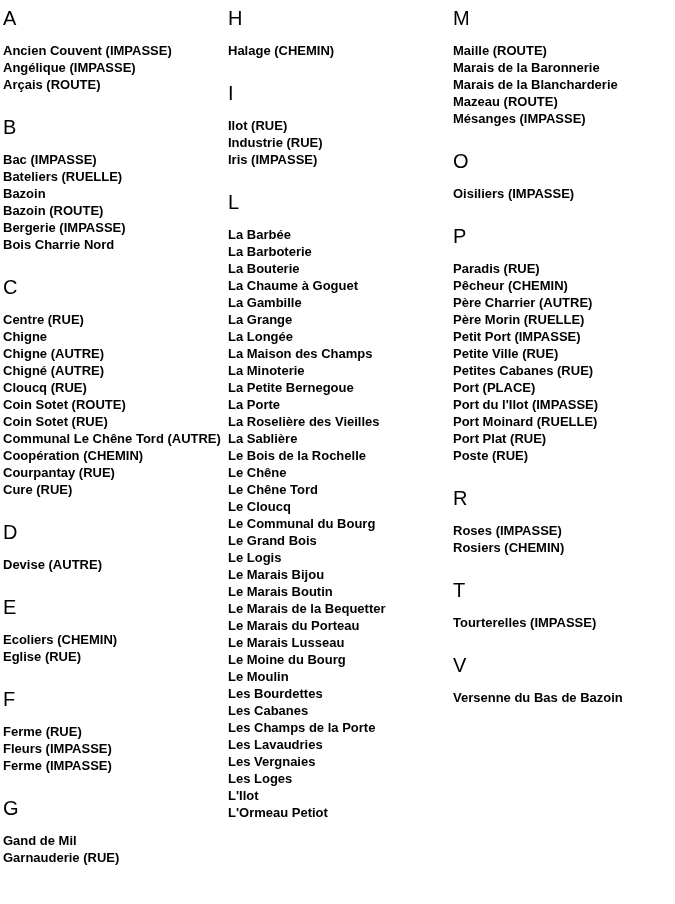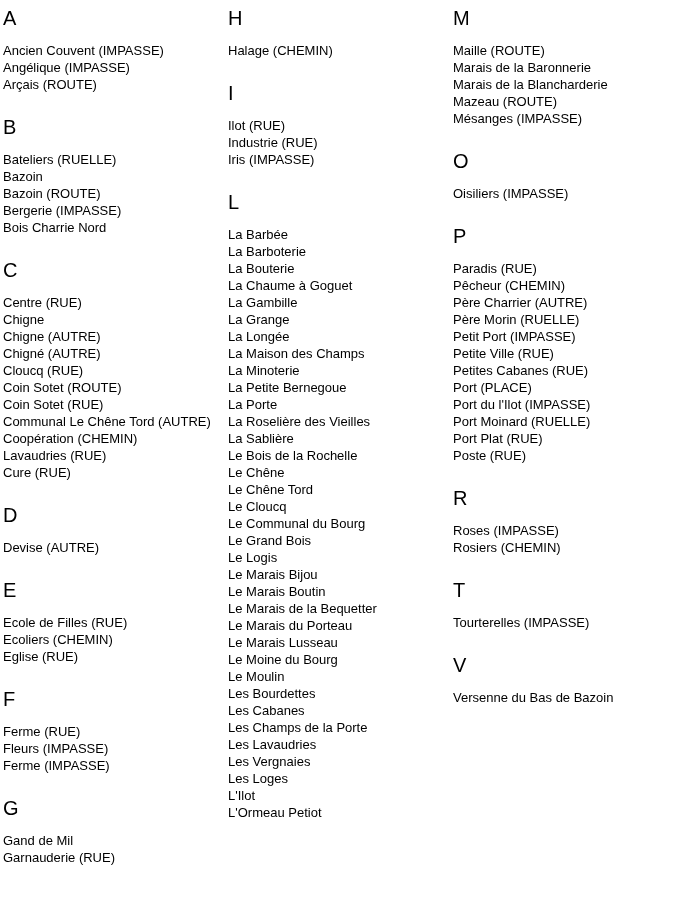--- a/index.html
+++ b/index.html
@@ -28,67 +28,68 @@
     font-size: 20px;
     line-height: 22px;
     font-weight: 400;
     margin: 23px 0 13px 0;
   }
   .col .letter:first-child {
     margin-top: 0;
   }
   .entries {
     margin: 0;
+    font-weight: bold;
   }
   .entry {
     font-size: 13px;
     line-height: 17px;
     white-space: nowrap;
   }
 </style>
 </head>
 <body>
 
 <div class="page">
   <div class="col">
       <div class="letter">A</div>
       <div class="entries">
         <div class="entry">Ancien Couvent (IMPASSE)</div>
         <div class="entry">Angélique (IMPASSE)</div>
         <div class="entry">Arçais (ROUTE)</div>
       </div>
       <div class="letter">B</div>
       <div class="entries">
+        <div class="entry">Bac (IMPASSE)</div>
         <div class="entry">Bateliers (RUELLE)</div>
         <div class="entry">Bazoin</div>
         <div class="entry">Bazoin (ROUTE)</div>
         <div class="entry">Bergerie (IMPASSE)</div>
         <div class="entry">Bois Charrie Nord</div>
       </div>
       <div class="letter">C</div>
       <div class="entries">
         <div class="entry">Centre (RUE)</div>
         <div class="entry">Chigne</div>
         <div class="entry">Chigne (AUTRE)</div>
         <div class="entry">Chigné (AUTRE)</div>
         <div class="entry">Cloucq (RUE)</div>
         <div class="entry">Coin Sotet (ROUTE)</div>
         <div class="entry">Coin Sotet (RUE)</div>
         <div class="entry">Communal Le Chêne Tord (AUTRE)</div>
         <div class="entry">Coopération (CHEMIN)</div>
-        <div class="entry">Lavaudries (RUE)</div>
+        <div class="entry">Courpantay (RUE)</div>
         <div class="entry">Cure (RUE)</div>
       </div>
       <div class="letter">D</div>
       <div class="entries">
         <div class="entry">Devise (AUTRE)</div>
       </div>
       <div class="letter">E</div>
       <div class="entries">
-        <div class="entry">Ecole de Filles (RUE)</div>
         <div class="entry">Ecoliers (CHEMIN)</div>
         <div class="entry">Eglise (RUE)</div>
       </div>
       <div class="letter">F</div>
       <div class="entries">
         <div class="entry">Ferme (RUE)</div>
         <div class="entry">Fleurs (IMPASSE)</div>
         <div class="entry">Ferme (IMPASSE)</div>
       </div>
       <div class="letter">G</div>

